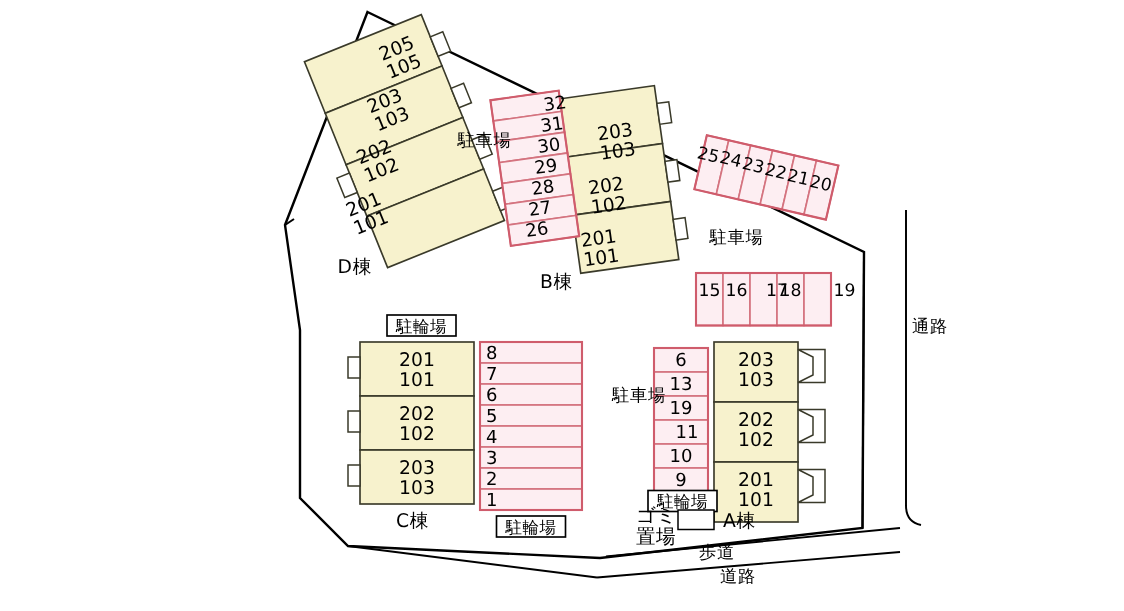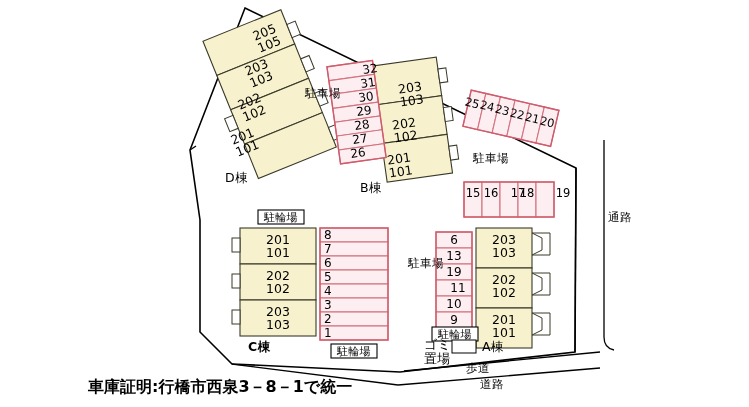--- a/index.html
+++ b/index.html
@@ -316,21 +316,21 @@
     <span>101</span>
   </div>
   <div class="lbl unit-num" style="left:252px; top:270px; width:52px;">
     <span>202</span>
     <span>102</span>
   </div>
   <div class="lbl unit-num" style="left:252px; top:306px; width:52px;">
     <span>203</span>
     <span>103</span>
   </div>
-  <div class="lbl bldg-tag" style="left:248px; top:341px;font-weight:bold;">C棟</div>
+  <div class="lbl bldg-tag" style="left:264px; top:341px;">C棟</div>
 
   <div class="lbl pk-num" style="left:324px; top:229px; width:16px; text-align:left;">8</div>
   <div class="lbl pk-num" style="left:324px; top:243px; width:16px; text-align:left;">7</div>
   <div class="lbl pk-num" style="left:324px; top:257px; width:16px; text-align:left;">6</div>
   <div class="lbl pk-num" style="left:324px; top:271px; width:16px; text-align:left;">5</div>
   <div class="lbl pk-num" style="left:324px; top:285px; width:16px; text-align:left;">4</div>
   <div class="lbl pk-num" style="left:324px; top:299px; width:16px; text-align:left;">3</div>
   <div class="lbl pk-num" style="left:324px; top:313px; width:16px; text-align:left;">2</div>
   <div class="lbl pk-num" style="left:324px; top:327px; width:16px; text-align:left;">1</div>
 
@@ -364,15 +364,14 @@
   <div class="lbl boxed-tag" style="left:436px; top:329px;">駐輪場</div>
 
   <div class="lbl trash-tag" style="left:424px; top:338px;">
     <span>ゴミ</span>
     <span>置場</span>
   </div>
 
   <div class="lbl road-tag" style="left:466px; top:363px;text-align:center;">歩道</div>
   <div class="lbl road-tag" style="left:480px; top:379px;">道路</div>
 
-  <div class="caption">車庫証明:行橋市西泉3－8－1で統一</div>
 
 </div>
 
 </body></html>

